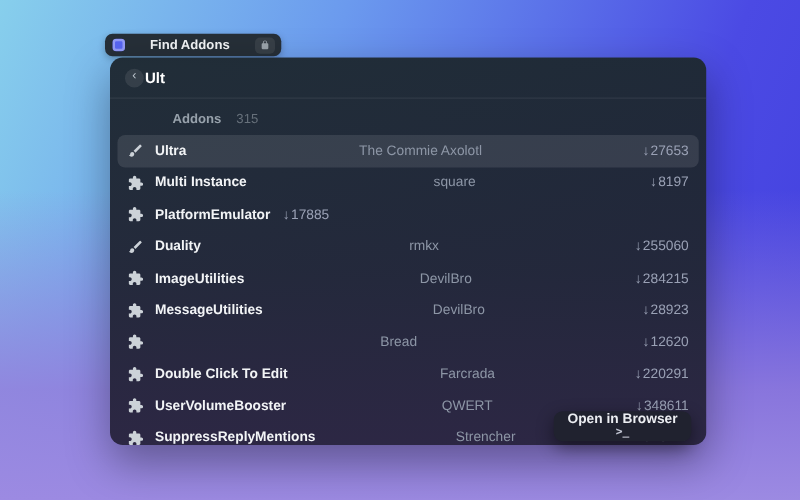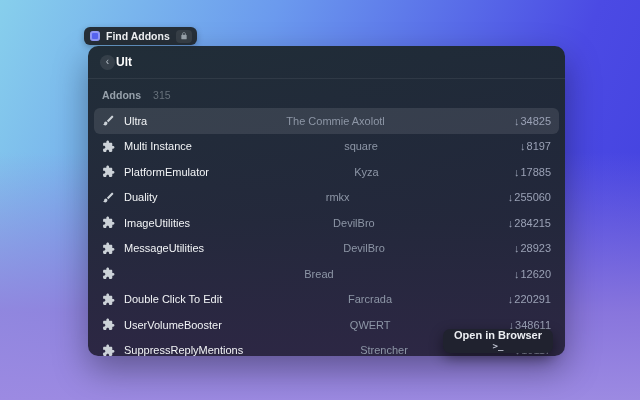--- a/index.html
+++ b/index.html
@@ -10,21 +10,21 @@
   }
   .wallpaper{
     position:absolute;inset:0;
     background:
       linear-gradient(180deg, rgba(152,131,224,0) 38%, rgba(148,126,220,0.85) 78%, #9c8ae2 100%),
       linear-gradient(112deg, #87cfec 0%, #6b9aee 35%, #4b4ae4 75%, #4240de 100%);
   }
   
   .tag{
     position:absolute;left:84px;top:27px;height:18px;
-    display:flex;align-items:center;gap:6px;
+    display:flex;align-items:center;gap:20px;
     background:#262f38;border-radius:6px;padding:0 5px 0 6px;
     box-shadow:0 2px 6px rgba(0,0,0,.25);
   }
   .tag-app-icon{
     width:10px;height:10px;border-radius:3px;background:#5865f2;
     box-shadow:inset 0 0 0 2px rgba(255,255,255,.35);flex:none;
   }
   .tag-label{font-size:10.5px;font-weight:700;color:#f2f4f6;white-space:nowrap;}
   .tag-lock{
     width:16px;height:13px;border-radius:4px;background:rgba(255,255,255,.08);
@@ -43,33 +43,33 @@
     border-bottom:1px solid rgba(255,255,255,.07);
   }
   .back-btn{
     width:15px;height:15px;border-radius:50%;background:rgba(255,255,255,.09);
     display:flex;align-items:center;justify-content:center;flex:none;cursor:pointer;
   }
   .back-btn span{color:#b9c2ca;font-size:10px;line-height:1;transform:translateY(-0.5px);}
   .query{margin-left:1px;font-size:12px;font-weight:700;color:#ffffff;}
   .list-header{
     display:flex;align-items:baseline;gap:12px;
-    padding:10px 12px 5px 14px;font-size:10.5px;
+    padding:10px 12px 5px 14px;font-size:10.5px;margin-left:36px;
   }
   .list-header .lh-label{color:#97a1ab;font-weight:600;}
   .list-header .lh-count{color:#67717b;}
   .addon-list{padding:2px 6px 0 6px;}
   .row{
     height:25.5px;display:flex;align-items:center;
     border-radius:6px;padding:0 8px;cursor:pointer;
   }
   .row.selected{background:rgba(255,255,255,.10);}
   .row-icon{width:13px;height:13px;margin-right:9px;flex:none;color:#ccd2d8;display:flex;}
   .row-icon svg{width:13px;height:13px;fill:currentColor;}
-  .row-name{font-size:11px;font-weight:400;color:#f2f4f6;margin-right:10px;white-space:nowrap;}
+  .row-name{font-size:11px;font-weight:700;color:#f2f4f6;margin-right:10px;white-space:nowrap;}
   .row-author{font-size:11px;color:#8d96a6;flex:1;white-space:nowrap;overflow:hidden;text-align:center;}
   .row-downloads{font-size:11px;color:#9aa1b5;white-space:nowrap;display:flex;align-items:center;gap:1px;}
   
   .open-btn{
     position:absolute;left:443px;top:329px;height:24px;
     display:flex;align-items:center;
     background:#20222f;border-radius:7px;
     box-shadow:0 5px 14px rgba(0,0,0,.45);cursor:pointer;flex-direction:column;
   }
   .open-btn .ob-label{padding:0 11px;font-size:11px;font-weight:700;color:#eceef2;white-space:nowrap;}
@@ -107,21 +107,21 @@
     <span class="row-icon icon-brush">
       <svg viewBox="0 0 24 24">
             <path d="M7 14c-1.66 0-3 1.34-3 3 0 1.31-1.16 2-2 2 .92 1.22 2.49 2 4 2 2.21 0 4-1.79 4-4 0-1.66-1.34-3-3-3zm13.71-9.37l-1.34-1.34a.996.996 0 0 0-1.41 0L9 12.25 11.75 15l8.96-8.96a.996.996 0 0 0 0-1.41z"></path>
           </svg>
     </span>
 
     <span class="row-name">Ultra</span>
     <span class="row-author">The Commie Axolotl</span>
     <span class="row-downloads">
       <span>↓</span>
-          <span>34825</span>
+          <span>27653</span>
     </span>
   </div>
       <div class="row">
 
     <span class="row-icon icon-puzzle">
       <svg viewBox="0 0 24 24">
             <path d="M20.5 11H19V7c0-1.1-.9-2-2-2h-4V3.5C13 2.12 11.88 1 10.5 1S8 2.12 8 3.5V5H4c-1.1 0-1.99.9-1.99 2v3.8H3.5c1.49 0 2.7 1.21 2.7 2.7s-1.21 2.7-2.7 2.7H2V20c0 1.1.9 2 2 2h3.8v-1.5c0-1.49 1.21-2.7 2.7-2.7s2.7 1.21 2.7 2.7V22H17c1.1 0 2-.9 2-2v-4h1.5c1.38 0 2.5-1.12 2.5-2.5S21.88 11 20.5 11z"></path>
           </svg>
     </span>
     <span class="row-name">Multi Instance</span>
@@ -132,21 +132,20 @@
     </span>
   </div>
       <div class="row">
 
     <span class="row-icon icon-puzzle">
       <svg viewBox="0 0 24 24">
             <path d="M20.5 11H19V7c0-1.1-.9-2-2-2h-4V3.5C13 2.12 11.88 1 10.5 1S8 2.12 8 3.5V5H4c-1.1 0-1.99.9-1.99 2v3.8H3.5c1.49 0 2.7 1.21 2.7 2.7s-1.21 2.7-2.7 2.7H2V20c0 1.1.9 2 2 2h3.8v-1.5c0-1.49 1.21-2.7 2.7-2.7s2.7 1.21 2.7 2.7V22H17c1.1 0 2-.9 2-2v-4h1.5c1.38 0 2.5-1.12 2.5-2.5S21.88 11 20.5 11z"></path>
           </svg>
     </span>
     <span class="row-name">PlatformEmulator</span>
-    <span class="row-author">Kyza</span>
     <span class="row-downloads">
       <span>↓</span>
           <span>17885</span>
     </span>
   </div>
       <div class="row">
     <span class="row-icon icon-brush">
       <svg viewBox="0 0 24 24">
             <path d="M7 14c-1.66 0-3 1.34-3 3 0 1.31-1.16 2-2 2 .92 1.22 2.49 2 4 2 2.21 0 4-1.79 4-4 0-1.66-1.34-3-3-3zm13.71-9.37l-1.34-1.34a.996.996 0 0 0-1.41 0L9 12.25 11.75 15l8.96-8.96a.996.996 0 0 0 0-1.41z"></path>
           </svg>

